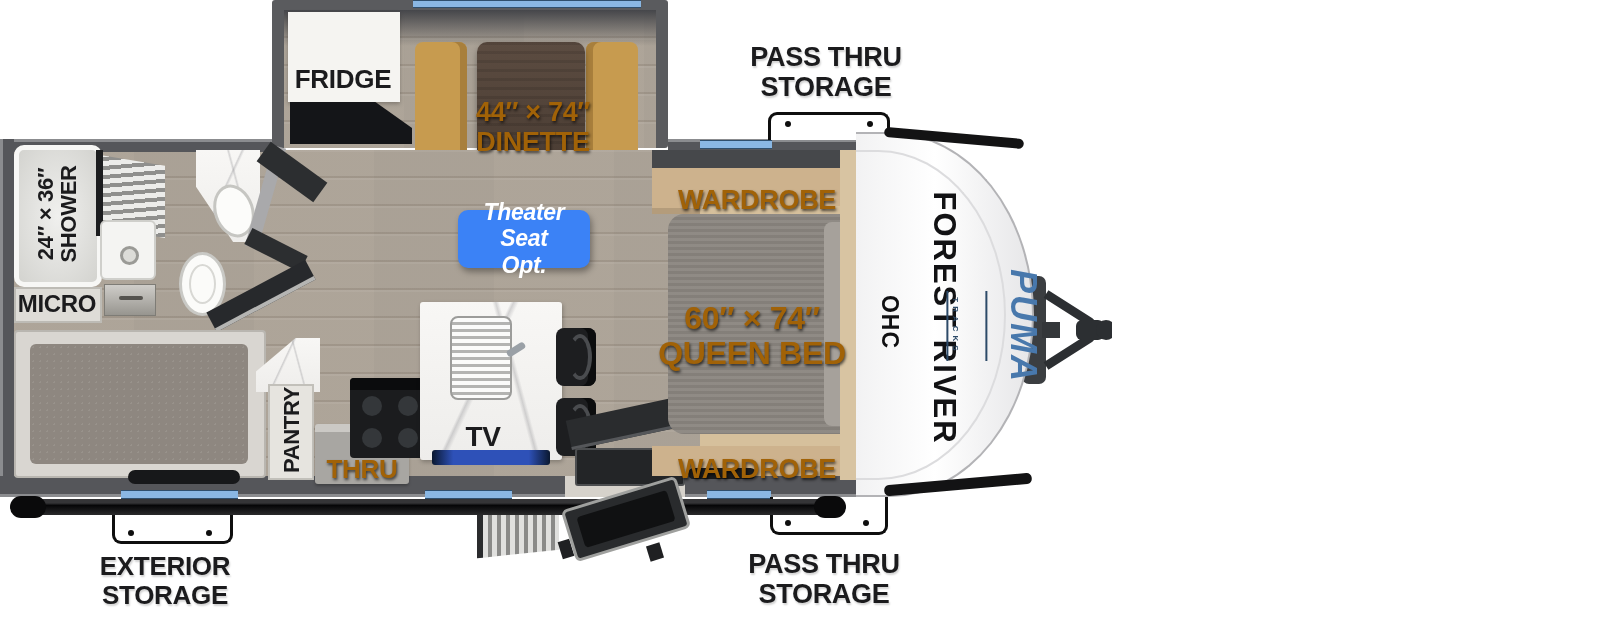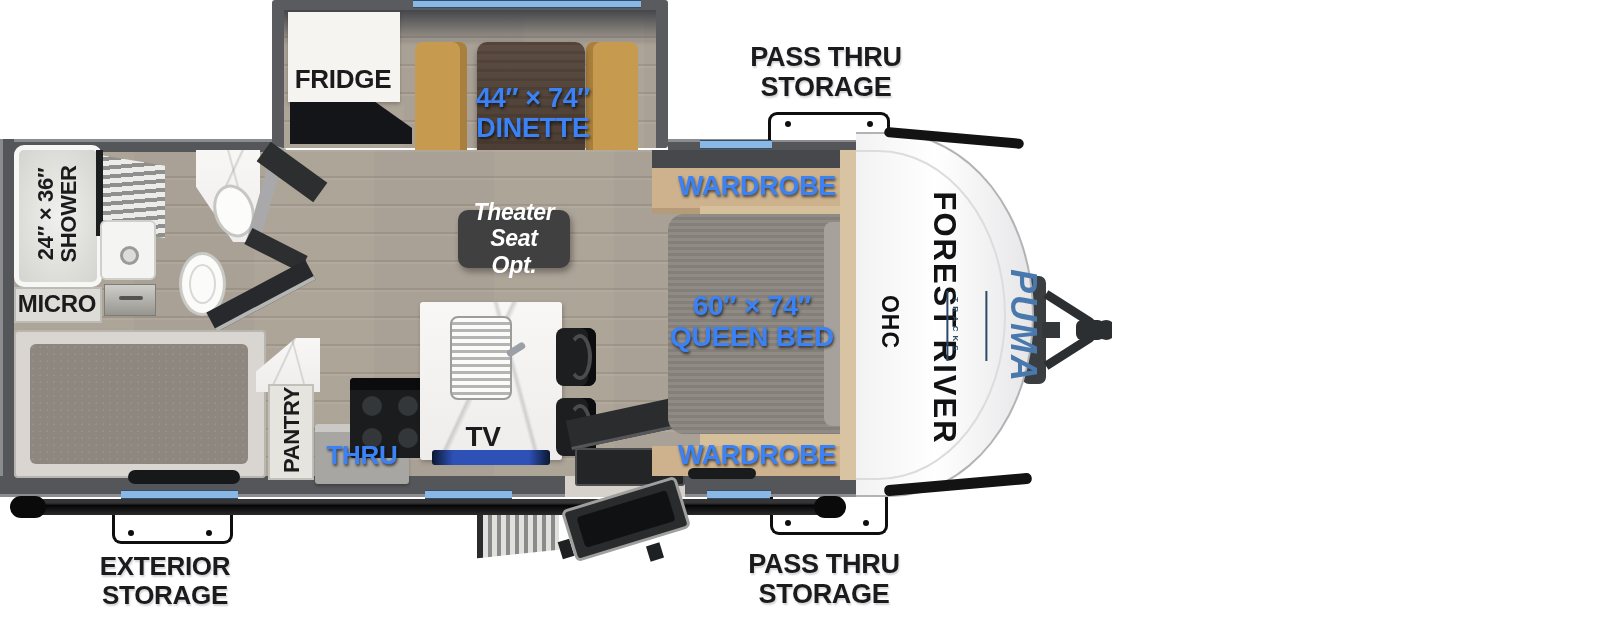--- a/index.html
+++ b/index.html
@@ -15,21 +15,21 @@
     repeating-linear-gradient(90deg, rgba(134,118,100,.12) 0 120px, rgba(88,74,60,.10) 120px 240px);}
   .marble{background:
     linear-gradient(115deg, transparent 42%, rgba(140,140,145,.35) 43.5%, transparent 46%),
     linear-gradient(75deg, transparent 62%, rgba(120,120,125,.28) 64%, transparent 66%),
     linear-gradient(#f8f7f5,#eeedeb);}
 
   
   .lbl{position:absolute;font-weight:700;text-align:center;white-space:pre-line;
        transform:translate(-50%,-50%);line-height:1.1;letter-spacing:-.3px;color:#1b1b1d;}
   .lbl.ext{text-shadow:1px 2px 2px rgba(0,0,0,.18);}
-  .lbl.white{color:#3b82f6;text-shadow:1px 2px 3px rgba(0,0,0,.65);}
+  .lbl.white{color:#a16207;text-shadow:1px 2px 3px rgba(0,0,0,.65);margin-top:14px;}
   .rot90{transform:translate(-50%,-50%) rotate(90deg);}
   .rotm90{transform:translate(-50%,-50%) rotate(-90deg);}
 
   
   [data-name="dinette-slide"]{left:272px;top:0;width:396px;height:148px;background:#5a5b5e;border-radius:3px;}
   [data-name="slide-floor"]{left:284px;top:10px;width:372px;height:138px;}
   [data-name="slide-shadow"]{left:284px;top:10px;width:372px;height:36px;
      background:linear-gradient(#45464a,rgba(69,70,74,0));}
   [data-name="slide-window"]{left:413px;top:0;width:228px;height:8px;}
   .window{background:#8ab7e3;border-top:1px solid #2f4f6d;border-bottom:1px solid #2f4f6d;}
@@ -170,21 +170,21 @@
 
   
   [data-name="bed-wall-band"]{left:652px;top:150px;width:210px;height:26px;background:#46484b;}
   [data-name="wardrobe-top-cabinet"]{left:652px;top:168px;width:210px;height:46px;background:#cdb28d;
      box-shadow:inset 0 -6px 0 rgba(0,0,0,.12);}
   [data-name="wardrobe-top-label"]{left:757px;top:187px;font-size:27px;z-index:9;}
   [data-name="bed-deck-top"]{left:700px;top:206px;width:148px;height:16px;background:#d6c09c;}
   [data-name="queen-mattress"]{left:668px;top:214px;width:196px;height:220px;border-radius:16px;
      background:repeating-linear-gradient(180deg, rgba(255,255,255,.04) 0 3px, rgba(0,0,0,.05) 3px 6px),#8b8680;}
   [data-name="queen-pillow"]{left:824px;top:222px;width:34px;height:204px;background:#a6a19b;border-radius:8px;}
-  [data-name="queen-bed-label"]{left:752px;top:322px;font-size:28px;z-index:9;}
+  [data-name="queen-bed-label"]{left:752px;top:322px;font-size:32px;z-index:9;}
   [data-name="bed-deck-bottom"]{left:700px;top:434px;width:148px;height:14px;background:#d6c09c;}
   [data-name="wardrobe-bottom-cabinet"]{left:652px;top:446px;width:210px;height:30px;background:#cdb28d;}
   [data-name="wardrobe-bottom-label"]{left:757px;top:456px;font-size:27px;z-index:9;}
   [data-name="wardrobe-handle"]{left:688px;top:468px;width:68px;height:11px;background:#1a1b1d;border-radius:6px;z-index:6;}
   .nightstand{position:absolute;width:32px;background:#c9ae88;border:2px solid #8a7a5e;}
   .nightstand::before{content:"";position:absolute;left:4px;top:6px;right:4px;height:8px;background:#3d3f41;}
   .nightstand::after{content:"";position:absolute;left:4px;bottom:6px;right:4px;height:8px;background:#3d3f41;}
   [data-name="nightstand-top"]{top:160px;left:842px;height:54px;}
   [data-name="nightstand-bottom"]{top:426px;left:842px;height:52px;}
   [data-name="headboard"]{left:840px;top:150px;width:28px;height:330px;background:#d8c4a2;
@@ -205,21 +205,21 @@
   [data-name="forest-river-label"]{left:944px;top:318px;font-size:31px;letter-spacing:2px;z-index:6;color:#121214;}
   [data-name="puma-logo"]{left:1002px;top:326px;width:150px;text-align:center;z-index:6;}
   [data-name="puma-label"]{font-size:36px;font-weight:700;font-style:italic;color:#4878ac;
      letter-spacing:2px;line-height:.9;display:block;}
   [data-name="puma-series-wrap"]{display:inline-block;border-top:2px solid #2c4a68;border-bottom:2px solid #2c4a68;
      margin-top:2px;padding:1px 6px;}
   [data-name="puma-series"]{font-size:8px;font-weight:700;letter-spacing:4px;color:#2c4a68;}
   [data-name="hitch-icon"]{left:1016px;top:268px;z-index:3;}
 
   
-  [data-name="theater-seat-badge"]{left:458px;top:210px;width:112px;height:58px;background:#404040;
+  [data-name="theater-seat-badge"]{left:458px;top:210px;width:132px;height:58px;background:#3b82f6;
      border-radius:10px;box-shadow:2px 4px 6px rgba(0,0,0,.35);z-index:8;}
   [data-name="theater-seat-label"]{left:50%;top:50%;font-size:23px;font-style:italic;color:#fff;line-height:1.15;}
 
   
   [data-name="pass-thru-storage-label-top"]{left:826px;top:73px;font-size:27px;}
   [data-name="pass-thru-storage-label-bottom"]{left:824px;top:580px;font-size:27px;}
   [data-name="exterior-storage-label"]{left:165px;top:581px;font-size:26px;}
   [data-name="awning-label"]{left:405px;top:545px;font-size:26px;}
   [data-name="solid-step-entry-label"]{left:615px;top:581px;font-size:27px;}
 </style>

